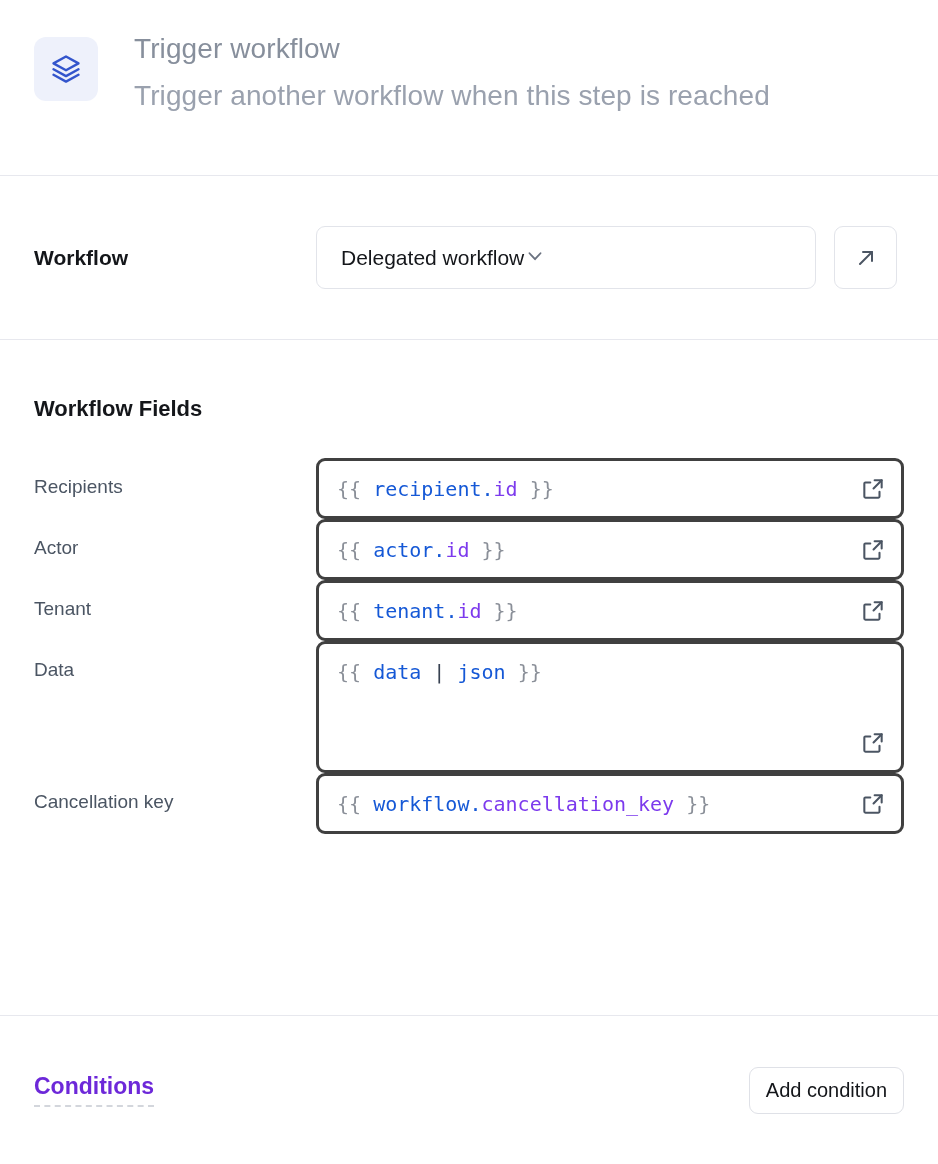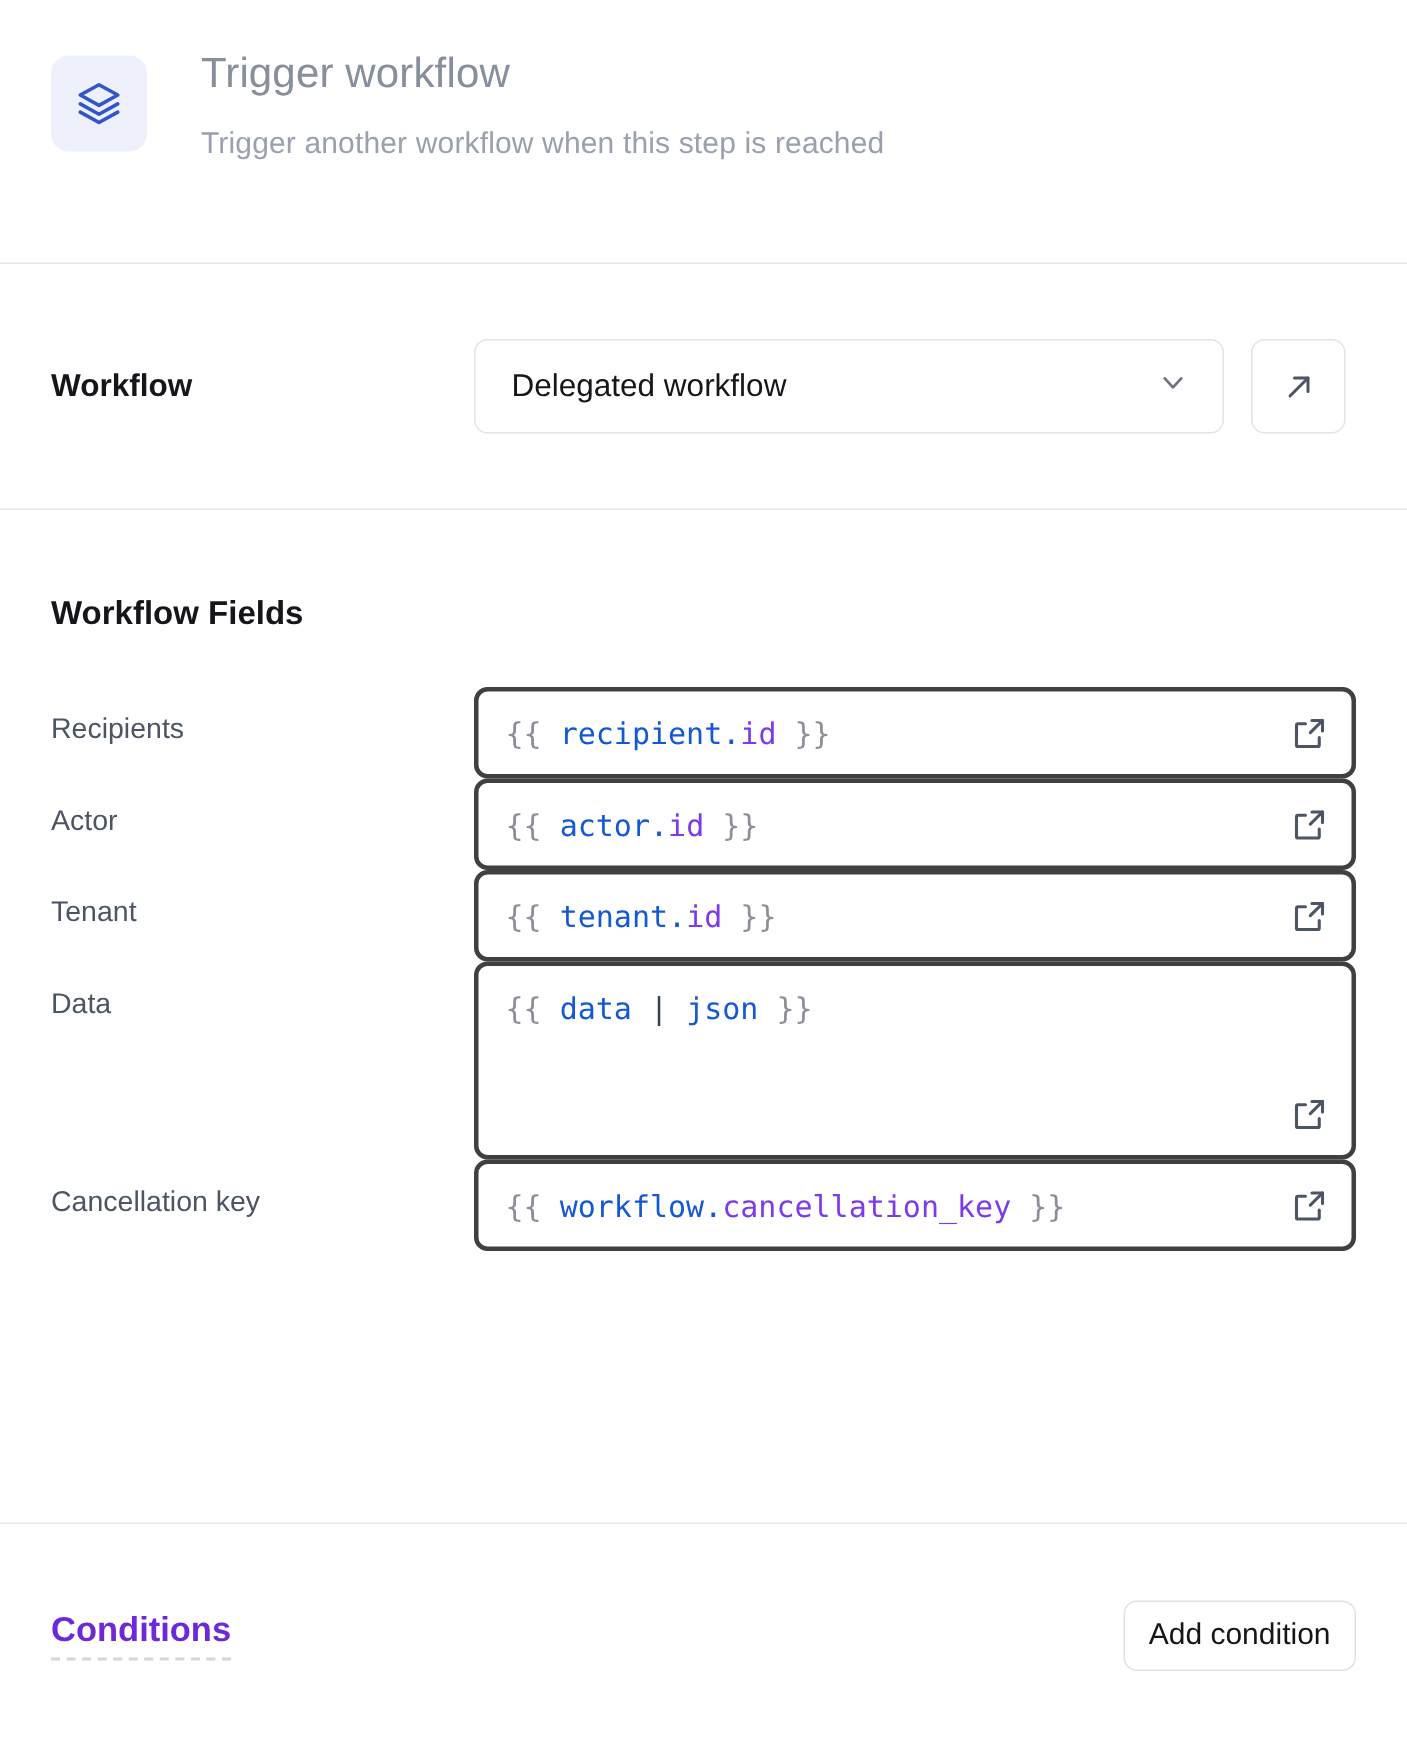--- a/index.html
+++ b/index.html
@@ -48,21 +48,21 @@
   .header-title {
     font-size: 28px;
     line-height: 34px;
     font-weight: 400;
     color: #878f9c;
     letter-spacing: 0.1px;
     white-space: nowrap;
   }
   .header-subtitle {
     margin-top: 18px;
-    font-size: 20px;
+    font-size: 28px;
     line-height: 24px;
     font-weight: 400;
     color: #9aa1ae;
     letter-spacing: 0.1px;
     white-space: nowrap;
   }
 
   .divider {
     height: 1px;
     width: 100%;
@@ -89,21 +89,21 @@
     gap: 18px;
   }
   .select-box {
     width: 500px;
     height: 63px;
     border: 1px solid #e2e4ea;
     border-radius: 9px;
     background: #ffffff;
     display: flex;
     align-items: center;
-    justify-content: space-between;
+    justify-content: flex-start;
     padding: 0 22px 0 24px;
   }
   .select-value {
     font-size: 21px;
     color: #14161a;
     font-weight: 400;
   }
   .chevron {
     display: block;
     flex: 0 0 auto;

